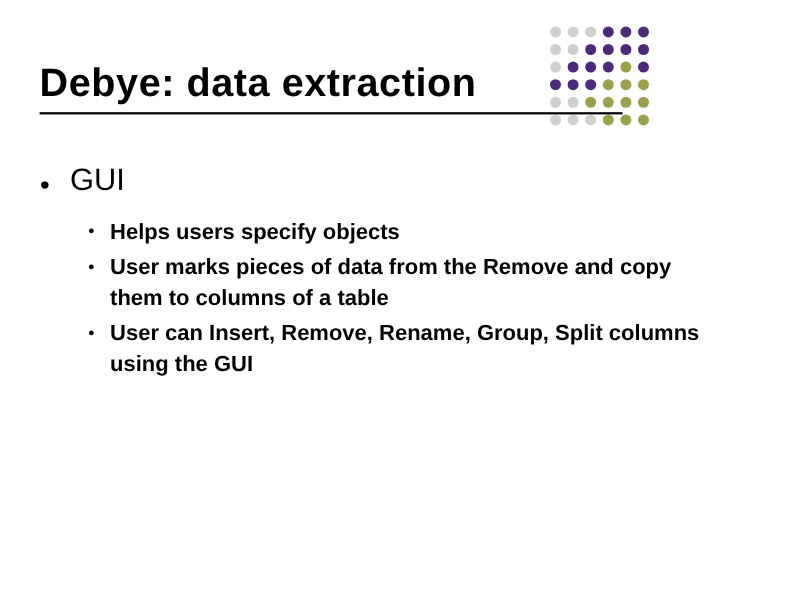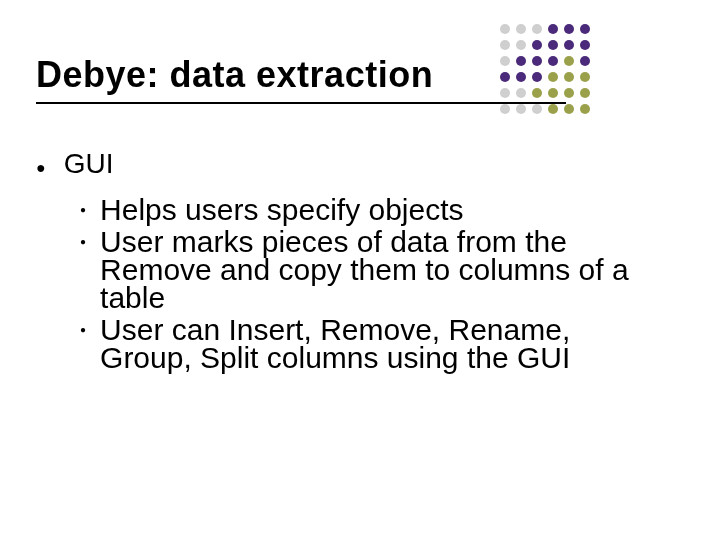--- a/index.html
+++ b/index.html
@@ -67,24 +67,25 @@
   }
   .lvl2 .bullet {
     font-size: 10px;
     line-height: 24px;
     margin-right: 14px;
     color: #000000;
     position: relative;
     top: 2px;
   }
   .lvl2 .txt {
-    font-size: 30px;
+    font-size: 20px;
     line-height: 28px;
     color: #000000;
     max-width: 560px;
+    font-weight: bold;
   }
   
   .dotgrid {
     position: absolute;
     top: 24px;
     right: 30px;
   }
   .dotrow {
     display: flex;
     margin-bottom: 6px;

